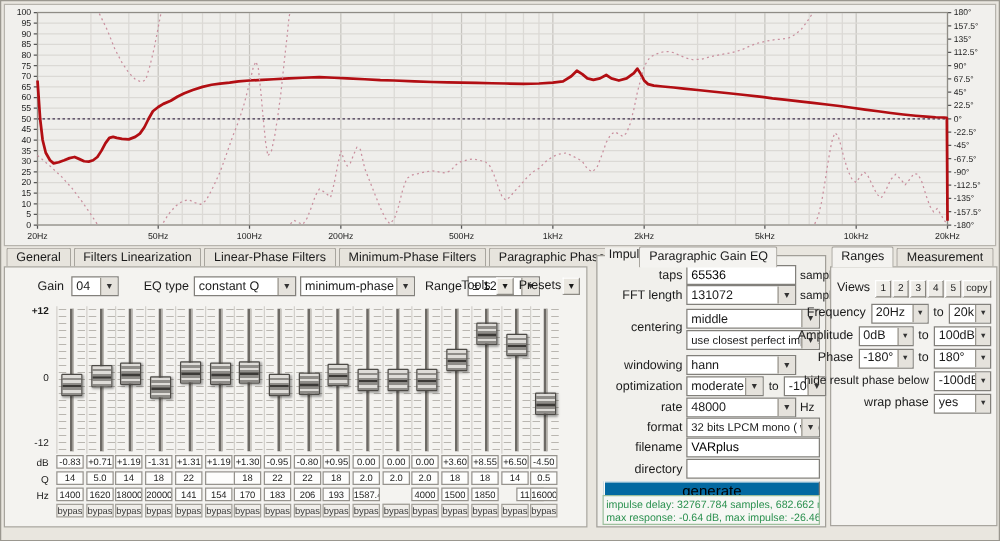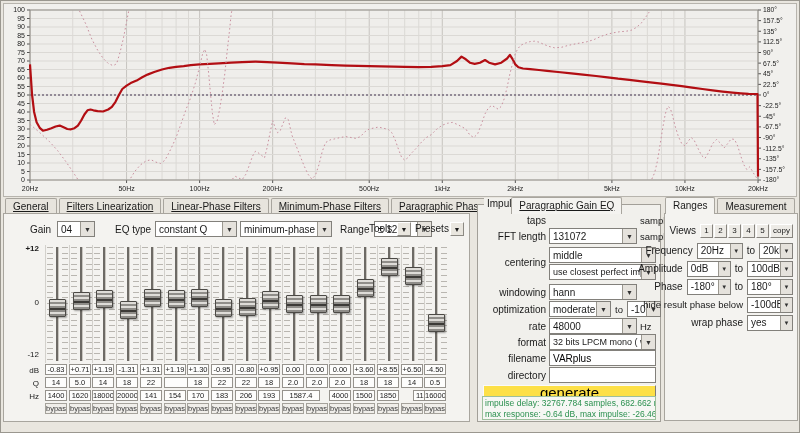--- a/index.html
+++ b/index.html
@@ -16,22 +16,22 @@
   
   .panel{position:absolute;background:#f4f3f0;border:1px solid #a8a59e;}
   .lbl{position:absolute;font-size:10px;white-space:nowrap;}
   .combo{position:absolute;height:16px;background:#fff;border:1px solid #82807b;font-size:10px;
          display:flex;align-items:center;padding:0 16px 0 3px;overflow:hidden;white-space:nowrap;}
   .combo .arr{position:absolute;right:0;top:0;bottom:0;width:14px;background:#e5e2dc;border-left:1px solid #9a978f;
          display:flex;align-items:center;justify-content:center;font-size:7px;color:#333;}
   .tin{position:absolute;height:16px;background:#fff;border:1px solid #82807b;font-size:10px;padding:0 3px;font-family:"Liberation Sans",sans-serif;}
   .minibtn{position:absolute;height:14px;width:14px;background:#e9e6df;border:1px solid #8d8a84;
          border-top-color:#fff;border-left-color:#fff;font-size:7px;display:flex;align-items:center;justify-content:center;}
-  .pushbtn{position:absolute;background:#fde047;border:1px solid #7e7b75;border-top-color:#fbfaf8;border-left-color:#fbfaf8;
-         font-size:15px;display:flex;align-items:center;justify-content:center;font-family:"Liberation Sans",sans-serif;}
+  .pushbtn{position:absolute;background:#0369a1;border:1px solid #7e7b75;border-top-color:#fbfaf8;border-left-color:#fbfaf8;
+         font-size:12px;display:flex;align-items:center;justify-content:center;font-family:"Liberation Sans",sans-serif;}
   
   .slider-col{position:absolute;top:244px;width:23px;height:118px;border-left:1px solid #d3d1cc;}
   .slider-ticks{position:absolute;top:2px;bottom:2px;width:6px;
         background:repeating-linear-gradient(180deg,#b9b6b0 0 1px,transparent 1px 5.6px);}
   .slider-track{position:absolute;top:2px;bottom:2px;left:10px;width:3px;background:#6d6a65;border-right:1px solid #c9c6c0;}
   .slider-handle{position:absolute;left:3px;width:17px;height:18px;border:1px solid #4c4a46;border-radius:1px;
         background:repeating-linear-gradient(180deg,#dedcd8 0 2px,#8f8d89 2px 4px);box-shadow:1px 1px 2px rgba(0,0,0,.35);}
   .slider-handle::after{content:"";position:absolute;left:0;right:0;top:8px;height:2px;background:#3c3a37;}
   .vbox{position:absolute;height:11px;background:#fdfdfc;border:1px solid #96938d;font-size:7.5px;
         text-align:center;line-height:9px;overflow:hidden;white-space:nowrap;}
@@ -207,21 +207,21 @@
         <text x="680.9500543855406" y="187" font-size="7" text-anchor="middle">10kHz</text>
         <line x1="754" y1="176" x2="754" y2="179" stroke="#555"></line>
         <text x="754" y="187" font-size="7" text-anchor="middle">20kHz</text>
         <line x1="26" y1="91" x2="754" y2="91" stroke="#40304f" stroke-width="1" stroke-dasharray="2,2"></line>
         <rect x="26" y="6" width="728" height="170" fill="none" stroke="#8f8c86"></rect>
         <path d="M26.0,60.4L28.1,91.0L30.1,108.0L32.6,118.2L36.0,124.2L38.9,126.7L43.0,125.8L47.4,124.2L51.6,122.5L55.7,121.6L59.6,123.3L63.3,125.0L67.0,125.3L70.5,124.2L73.9,121.6L77.2,116.5L80.4,110.5L83.5,106.3L86.5,105.5L89.4,106.3L93.6,107.1L99.0,107.5L104.2,105.5L107.9,102.9L111.5,97.8L114.9,91.0L118.3,85.0L122.6,81.6L126.7,79.1L132.6,76.6L138.2,73.2L143.5,70.6L150.2,68.0L158.0,65.5L165.3,63.8L172.1,62.9L179.7,62.1L186.8,61.1L195.6,60.4L205.7,59.9L214.8,59.4L227.2,58.7L238.3,58.2L251.5,57.7L263.3,58.2L273.8,58.7L287.9,59.4L300.3,60.1L311.4,60.4L327.6,61.1L341.7,61.6L354.1,61.9L365.2,62.1L377.2,62.3L389.6,62.6L400.7,62.8L414.8,63.1L427.2,62.8L438.3,62.1L446.4,61.1L453.0,57.0L457.5,52.6L461.8,55.3L465.9,58.7L470.7,59.9L476.0,58.7L481.0,56.0L485.1,58.7L491.1,60.4L497.3,58.7L503.1,54.5L505.9,50.9L508.7,55.3L511.3,60.4L514.4,63.3L519.0,64.5L526.1,65.2L534.9,66.0L543.0,66.9L554.1,68.0L567.3,69.4L579.0,70.6L592.0,72.0L603.6,73.3L614.0,74.7L625.3,75.9L635.6,77.1L646.3,78.3L657.4,79.6L667.5,80.8L677.7,82.2L688.1,83.7L698.4,85.0L708.6,86.4L718.6,87.6L728.5,88.6L736.9,89.3L744.6,89.8L751.3,90.0L753.5,90.2L754.0,172.6" fill="none" stroke="#b20e13" stroke-width="2.2" stroke-dasharray="none" stroke-linejoin="round"></path>
         <path d="M26.0,120.3L36.0,128.8L45.2,137.3L53.7,146.7L61.5,157.1L68.7,167.5L73.9,175.5M75.5,6.9L81.9,20.2L87.9,35.3L93.6,46.1L99.0,54.2L104.2,59.4L109.1,61.7L112.6,59.8L116.0,48.5L119.4,34.3L122.6,17.8L124.7,6.9M126.7,174.1L130.7,167.5L136.4,160.9L141.8,157.1L146.9,155.7L151.8,158.1L156.5,159.5L161.0,156.2L166.7,145.3L172.1,133.5L177.2,119.3L182.1,105.2L186.8,93.4L191.3,79.2L195.6,62.7L198.7,49.4L200.8,45.2L202.7,50.9L204.7,69.8L206.6,91.0L208.5,109.9L210.3,120.8L213.1,117.0L215.7,105.2L218.3,88.6L220.8,69.8L223.3,46.1L225.7,24.9L227.2,9.8L227.9,6.5M228.4,175.1L231.1,172.2L234.8,174.1L238.3,175.5L241.8,170.3L245.1,161.8L248.4,152.4L251.5,147.2L254.6,149.1L257.6,151.4L260.5,153.8L263.3,142.9L266.0,128.8L268.7,116.5L271.3,124.1L273.8,128.8L276.3,126.4L278.7,120.3L281.5,113.7L284.3,115.6L287.9,131.1L292.2,142.0L296.3,152.4L300.3,162.3L304.1,170.3L307.8,175.1L311.4,171.3L314.9,160.9L318.2,147.7L321.4,138.7L326.1,135.9L330.6,134.9L336.3,133.5L341.7,132.6L346.9,133.5L351.8,134.4L356.4,132.6L360.9,127.8L365.2,125.0L369.4,124.1L374.3,123.1L379.0,124.1L384.4,125.5L387.9,128.8L391.2,135.9L394.5,145.3L397.6,153.3L400.7,156.2L403.7,153.8L408.0,148.6L412.1,144.4L417.4,138.2L422.4,133.5L427.2,130.7L432.9,125.0L438.3,121.2L443.4,119.3L448.3,118.4L453.0,120.3L457.5,122.6L461.8,125.0L465.9,131.1L469.9,133.5L473.7,129.7L477.4,120.3L481.0,109.9L484.5,103.8L487.8,101.4L491.1,103.3L494.2,105.2L497.3,102.3L500.2,94.8L503.1,83.4L505.9,69.8L508.7,58.9L511.3,49.4L513.9,44.7L516.5,41.4L521.4,39.1L526.1,37.6L530.5,37.2L534.9,38.1L539.0,40.0L544.9,42.4L550.5,43.8L557.5,43.3L564.1,41.4L573.3,39.5L581.7,38.1L589.5,35.8L596.8,32.4L603.6,30.1L610.0,28.7L616.0,27.7L621.7,27.3L627.1,26.3L632.3,23.5L637.2,19.2L641.8,13.1L644.9,8.4L646.3,6.5M647.8,175.1L650.6,168.9L653.4,157.1L656.1,140.6L658.7,124.1L661.3,109.9L663.8,102.3L666.3,104.2L668.7,112.3L671.0,121.7L674.4,132.6L677.7,139.6L681.0,142.0L684.1,137.3L687.1,133.5L690.0,135.9L693.8,143.9L697.5,151.4L701.0,154.3L704.5,148.6L708.6,139.6L712.6,135.4L716.4,139.2L720.1,143.9L723.7,139.6L727.1,134.9L730.5,135.4L733.7,142.0L736.9,152.4L739.9,160.9L742.9,165.6L745.8,162.8L748.6,167.5L751.3,172.2L754.0,175.5" fill="none" stroke="#c98f9e" stroke-width="1" stroke-dasharray="1.6,2.6" stroke-linejoin="round"></path>
       </svg>
   </div>
 
-  <div class="tabbar" id="main-tabs" style="left:4px;text-decoration:underline;">
+  <div class="tabbar" id="main-tabs" style="left:4px;">
       <div class="tab">General</div>
       <div class="tab">Filters Linearization</div>
       <div class="tab">Linear-Phase Filters</div>
       <div class="tab">Minimum-Phase Filters</div>
       <div class="tab">Paragraphic Phase EQ</div>
       <div class="tab active">Paragraphic Gain EQ</div>
     </div>
 
   <div class="panel" style="left:2px;top:212px;width:467px;height:209px;">
 
@@ -363,20 +363,21 @@
         <div class="slider-track"></div>
         <div class="slider-ticks" style="left: 16px;"></div>
         <div class="slider-handle" style="top: 69px;"></div>
       </div>
     </div>
 
   <div class="group">
     <span class="group-title">Impulse Settings</span>
 
     <span class="irow-lbl" style="left:0;top:10px;">taps</span>
+    <input class="tin" style="left: 71px; top: 7px; width: 88px;" value="65536">
     <span class="suffix" style="left:162px;top:10px;">samples</span>
 
     <span class="irow-lbl" style="left:0;top:26px;">FFT length</span>
     <div class="combo" style="left:71px;top:23px;width:88px;">
       <span>131072</span>
       <span class="arr">▼</span>
     </div>
     <span class="suffix" style="left:162px;top:26px;">samples</span>
 
     <span class="irow-lbl" style="left:0;top:52px;">centering</span>
@@ -543,21 +544,21 @@
     <div class="vbox" style="left: 234px; top: 363px; width: 22px; position: absolute;">-0.80</div>
     <div class="vbox" style="left: 234px; top: 376px; width: 22px; position: absolute;">22</div>
     <div class="vbox" style="left: 234px; top: 389px; width: 22px; position: absolute;">206</div>
     <div class="vbox bypass" style="left: 234px; top: 402px; width: 22px; position: absolute;">bypass</div>
     <div class="vbox" style="left: 257px; top: 363px; width: 22px; position: absolute;">+0.95</div>
     <div class="vbox" style="left: 257px; top: 376px; width: 22px; position: absolute;">18</div>
     <div class="vbox" style="left: 257px; top: 389px; width: 22px; position: absolute;">193</div>
     <div class="vbox bypass" style="left: 257px; top: 402px; width: 22px; position: absolute;">bypass</div>
     <div class="vbox" style="left: 281px; top: 363px; width: 22px; position: absolute;">0.00</div>
     <div class="vbox" style="left: 281px; top: 376px; width: 22px; position: absolute;">2.0</div>
-    <div class="vbox" style="left: 281px; top: 389px; width: 38px; position: absolute;">1587.4</div>
+    <div class="vbox" style="left: 281px; top: 389px; width: 22px; position: absolute;">1587.4</div>
     <div class="vbox bypass" style="left: 281px; top: 402px; width: 22px; position: absolute;">bypass</div>
     <div class="vbox" style="left: 305px; top: 363px; width: 22px; position: absolute;">0.00</div>
     <div class="vbox" style="left: 305px; top: 376px; width: 22px; position: absolute;">2.0</div>
     <div class="vbox" style="left: 305px; top: 389px; width: 22px; position: absolute; margin-top: 13px;">2519.8</div>
     <div class="vbox bypass" style="left: 305px; top: 402px; width: 22px; position: absolute;">bypass</div>
     <div class="vbox" style="left: 328px; top: 363px; width: 22px; position: absolute;">0.00</div>
     <div class="vbox" style="left: 328px; top: 376px; width: 22px; position: absolute;">2.0</div>
     <div class="vbox" style="left: 328px; top: 389px; width: 22px; position: absolute;">4000</div>
     <div class="vbox bypass" style="left: 328px; top: 402px; width: 22px; position: absolute;">bypass</div>
     <div class="vbox" style="left: 352px; top: 363px; width: 22px; position: absolute;">+3.60</div>

